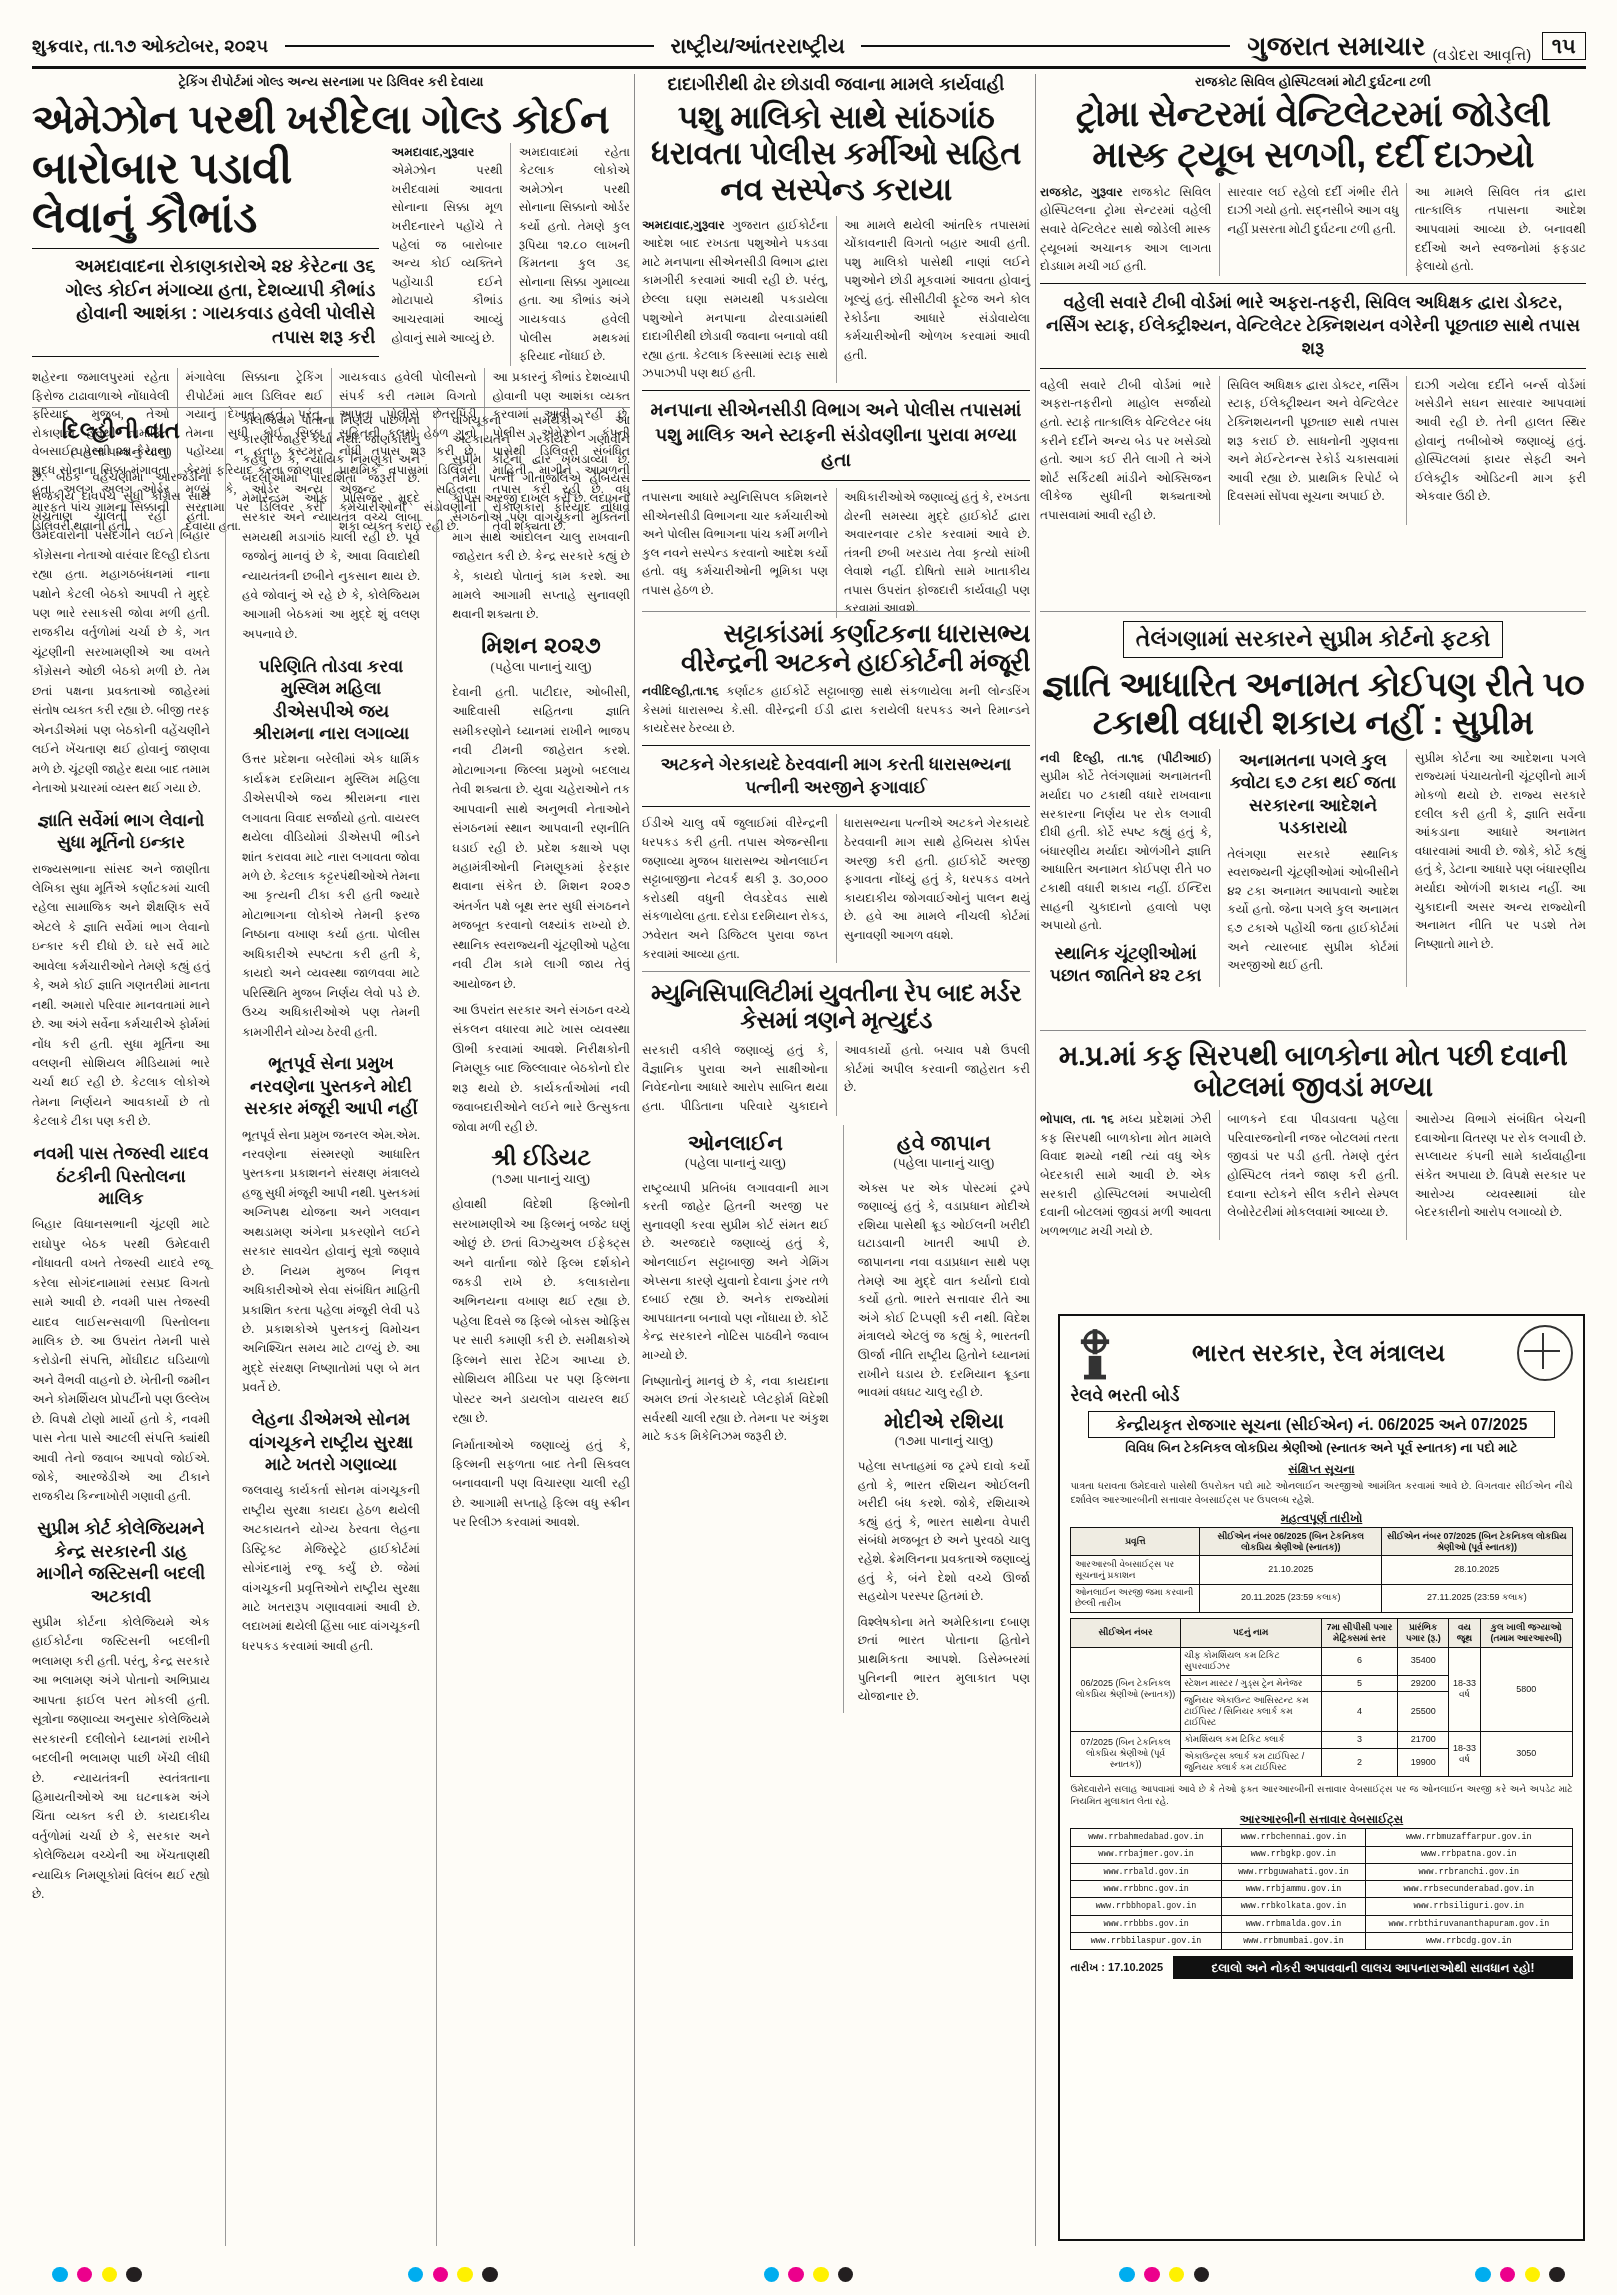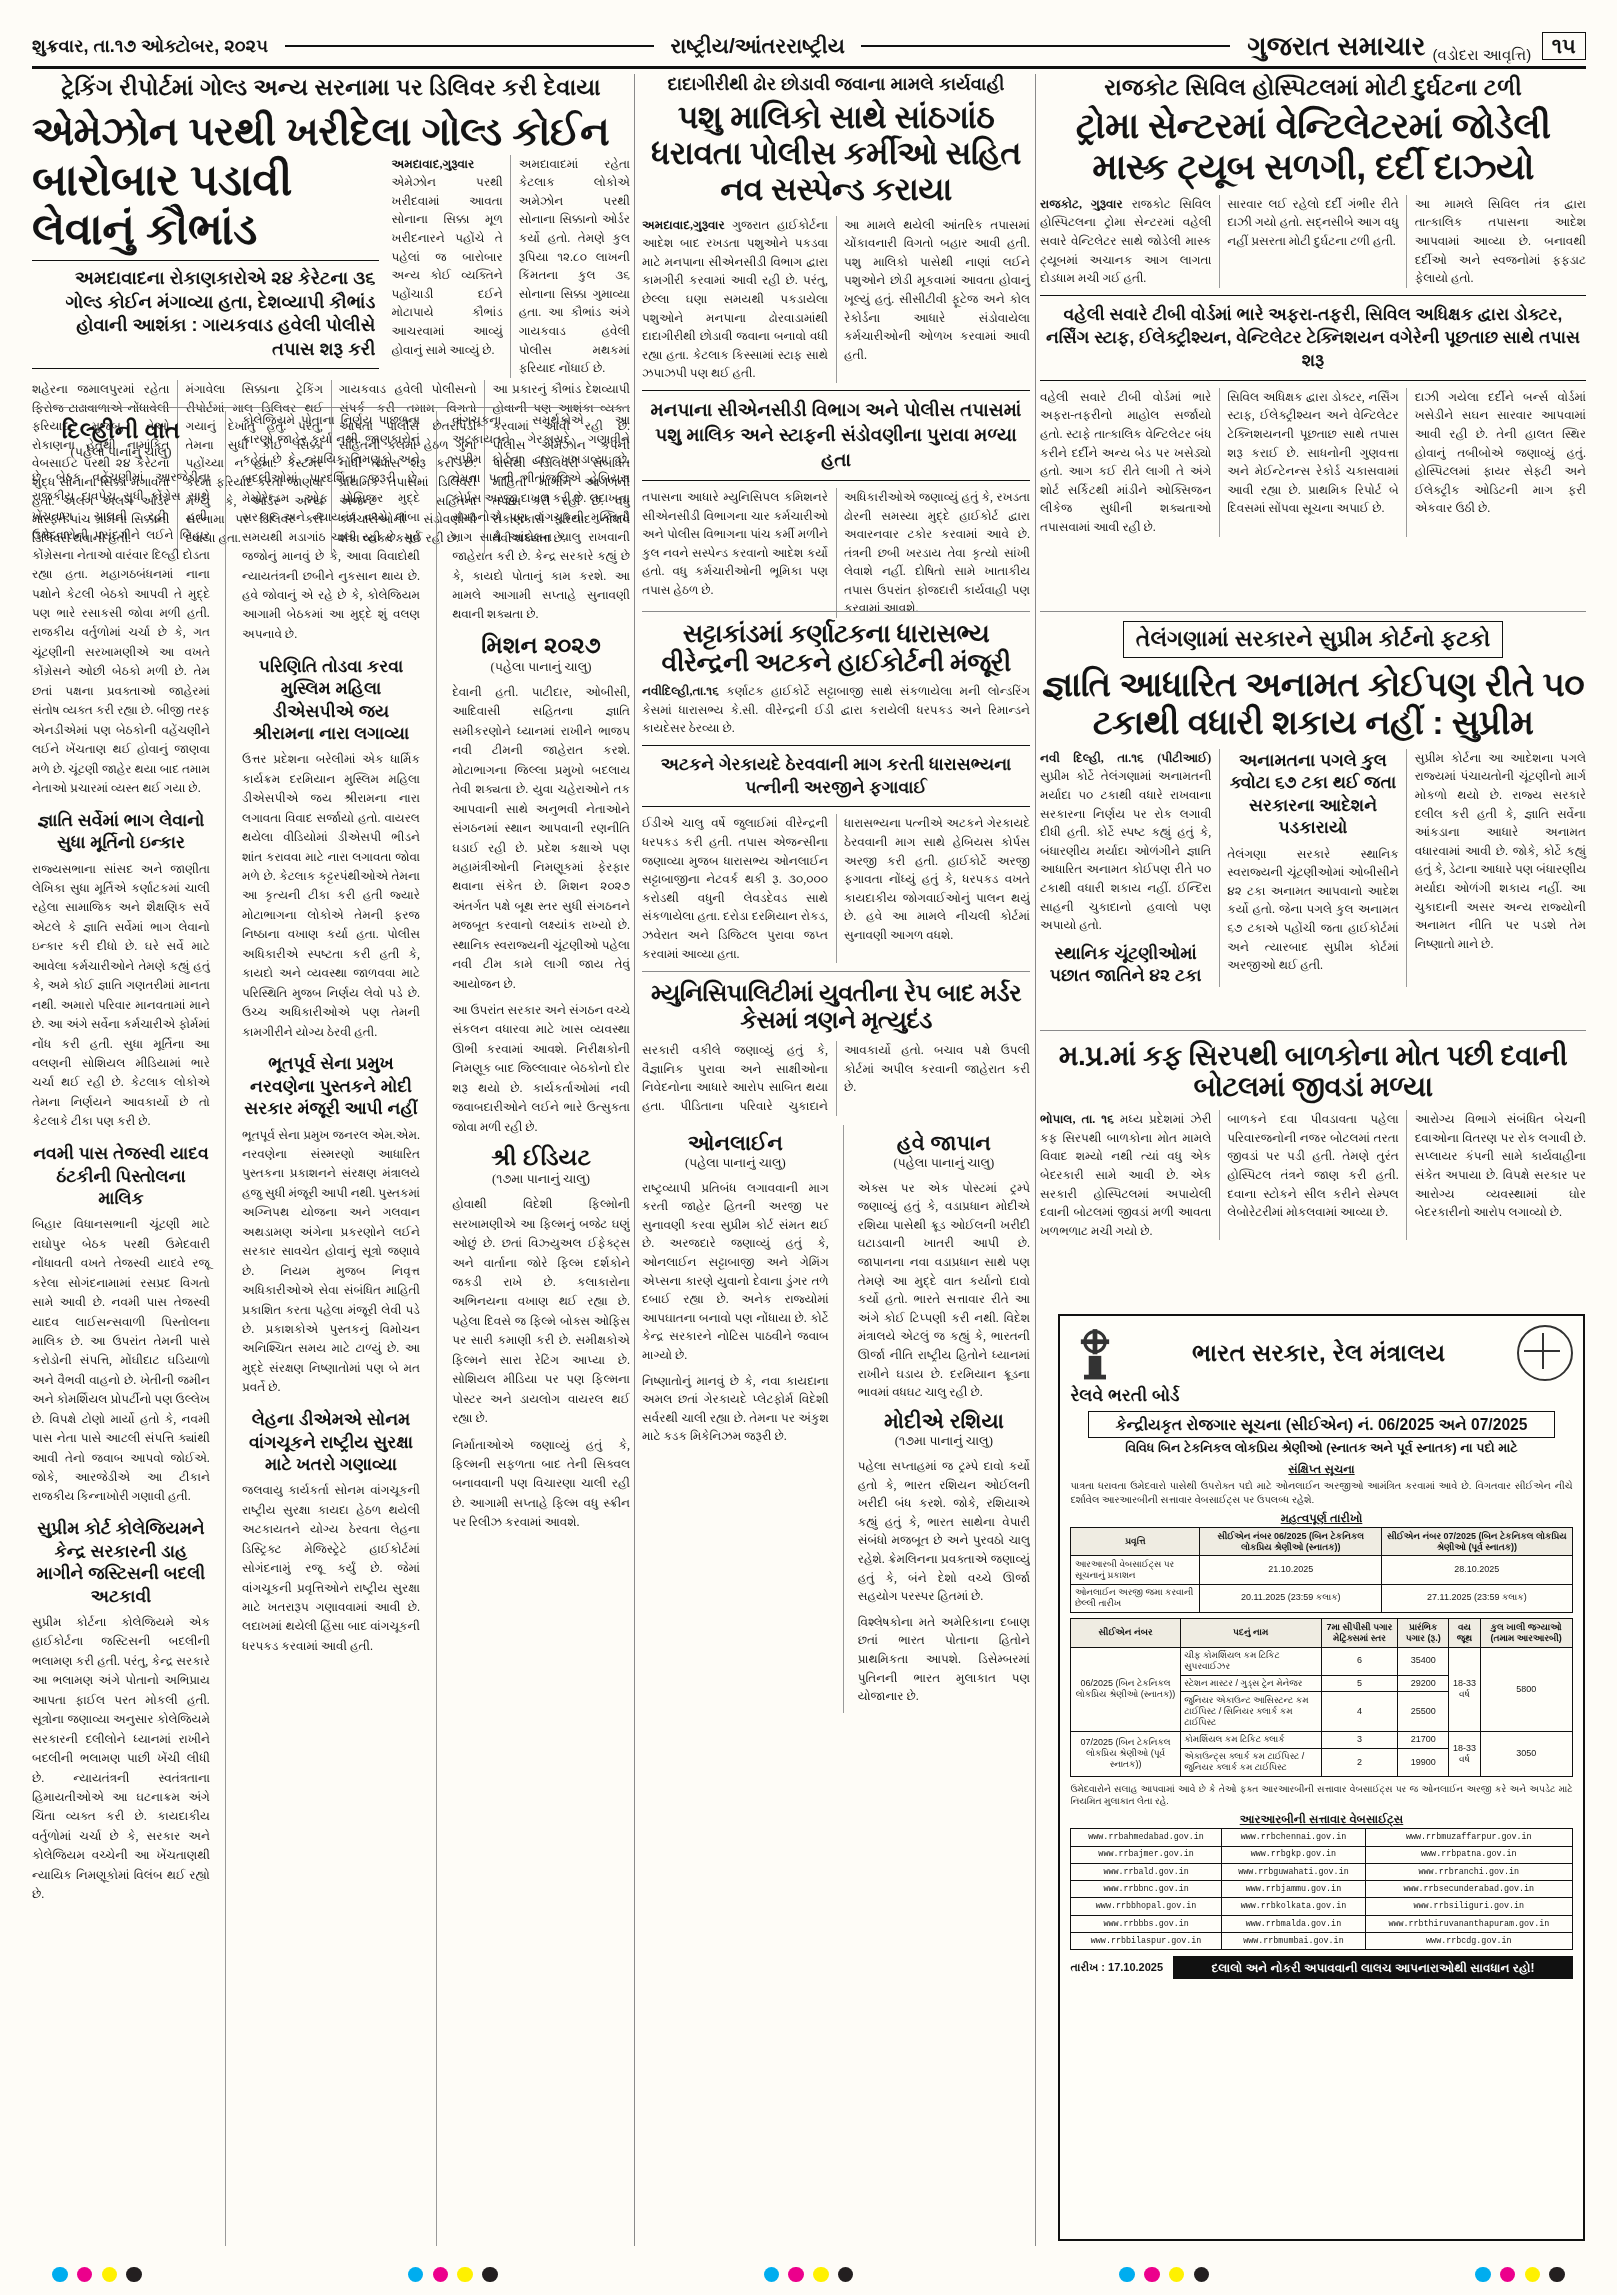--- a/index.html
+++ b/index.html
@@ -14,21 +14,21 @@
   .hdr{position:absolute;left:32px;top:28px;width:1554px;height:36px;display:flex;align-items:center;}
   .hdr-date{font-family:"Liberation Sans",sans-serif;font-weight:bold;font-size:18px;white-space:nowrap;}
   .hdr-mid{flex:1;display:flex;align-items:center;margin:0 17.3px;}
   .hdr-line{flex:1;height:1.7px;background:#111;}
   .hdr-section{font-family:"Liberation Sans",sans-serif;font-weight:bold;font-size:21px;padding:0 16px;white-space:nowrap;}
   .hdr-paper{font-family:"Liberation Sans",sans-serif;font-weight:800;font-size:26.6px;white-space:nowrap;}
   .hdr-ed{font-family:"Liberation Sans",sans-serif;font-size:15px;margin:0 10.4px 0 7px;white-space:nowrap;align-self:flex-end;}
   .hdr-page{font-family:"Liberation Sans",sans-serif;font-weight:bold;font-size:21px;border:1.7px solid #111;padding:1.2px 9.2px;}
 
   
-  .kicker{font-family:"Liberation Sans",sans-serif;font-weight:bold;text-align:center;font-size:23px;line-height:1.2;}
+  .kicker{font-family:"Liberation Sans",sans-serif;font-weight:bold;text-align:center;font-size:13px;line-height:1.2;}
   .hl{font-family:"Liberation Sans",sans-serif;font-weight:800;line-height:1.12;letter-spacing:-0.6px;}
   .deck{font-family:"Liberation Sans",sans-serif;font-weight:bold;text-align:right;font-size:18px;line-height:1.32;
         border-top:1.2px solid #111;border-bottom:1.2px solid #111;padding:5.8px 3.5px;margin:7px 0;}
   .pull{font-family:"Liberation Sans",sans-serif;font-weight:bold;text-align:center;font-size:18.5px;line-height:1.35;
         border-top:1.2px solid #111;border-bottom:1.2px solid #111;padding:7px 3.5px;margin:7px 0;column-span:all;}
   .sub{font-family:"Liberation Sans",sans-serif;font-weight:bold;text-align:center;font-size:17.3px;line-height:1.3;margin:10.4px 0 5.8px;}
   .bodytxt p{font-size:12px;line-height:1.55;text-align:justify;margin:0 0 7px;}
   .ncol .bodytxt p{font-size:12px;line-height:1.62;}
   .dl{font-weight:bold;}
   .sec-head{font-family:"Liberation Sans",sans-serif;font-weight:800;text-align:center;font-size:23px;margin:5.8px 0 1.2px;}
@@ -204,21 +204,21 @@
         <div class="cont">(૧૭મા પાનાનું ચાલુ)</div>
         <p>હોવાથી વિદેશી ફિલ્મોની સરખામણીએ આ ફિલ્મનું બજેટ ઘણું ઓછું છે. છતાં વિઝ્યુઅલ ઈફેક્ટ્સ અને વાર્તાના જોરે ફિલ્મ દર્શકોને જકડી રાખે છે. કલાકારોના અભિનયના વખાણ થઈ રહ્યા છે. પહેલા દિવસે જ ફિલ્મે બોક્સ ઓફિસ પર સારી કમાણી કરી છે. સમીક્ષકોએ ફિલ્મને સારા રેટિંગ આપ્યા છે. સોશિયલ મીડિયા પર પણ ફિલ્મના પોસ્ટર અને ડાયલોગ વાયરલ થઈ રહ્યા છે.</p>
         <p>નિર્માતાઓએ જણાવ્યું હતું કે, ફિલ્મની સફળતા બાદ તેની સિક્વલ બનાવવાની પણ વિચારણા ચાલી રહી છે. આગામી સપ્તાહે ફિલ્મ વધુ સ્ક્રીન પર રિલીઝ કરવામાં આવશે.</p>
       </div>
     </div>
   </div>
 
   <div class="abs" style="left:642px;top:617px;width:388px;height:1629px;overflow:hidden;">
 
     <section>
-      <div class="hl" style="font-size:25.4px;text-align:center;margin:2.3px 0 5.8px;">સટ્ટાકાંડમાં કર્ણાટકના ધારાસભ્ય વીરેન્દ્રની અટકને હાઈકોર્ટની મંજૂરી</div>
+      <div class="hl" style="font-size:25.4px;text-align:right;margin:2.3px 0 5.8px;">સટ્ટાકાંડમાં કર્ણાટકના ધારાસભ્ય વીરેન્દ્રની અટકને હાઈકોર્ટની મંજૂરી</div>
       <div class="bodytxt">
         <p><span class="dl">નવીદિલ્હી,તા.૧૬</span> <span>કર્ણાટક હાઈકોર્ટે સટ્ટાબાજી સાથે સંકળાયેલા મની લોન્ડરિંગ કેસમાં ધારાસભ્ય કે.સી. વીરેન્દ્રની ઈડી દ્વારા કરાયેલી ધરપકડ અને રિમાન્ડને કાયદેસર ઠેરવ્યા છે.</span></p>
       </div>
       <div class="pull" style="font-size:17.3px;">અટકને ગેરકાયદે ઠેરવવાની માગ કરતી ધારાસભ્યના પત્નીની અરજીને ફગાવાઈ</div>
       <div class="bodytxt cols2">
         <p>ઈડીએ ચાલુ વર્ષે જુલાઈમાં વીરેન્દ્રની ધરપકડ કરી હતી. તપાસ એજન્સીના જણાવ્યા મુજબ ધારાસભ્ય ઓનલાઈન સટ્ટાબાજીના નેટવર્ક થકી રૂ. ૩૦,૦૦૦ કરોડથી વધુની લેવડદેવડ સાથે સંકળાયેલા હતા. દરોડા દરમિયાન રોકડ, ઝવેરાત અને ડિજિટલ પુરાવા જપ્ત કરવામાં આવ્યા હતા.</p>
         <p>ધારાસભ્યના પત્નીએ અટકને ગેરકાયદે ઠેરવવાની માગ સાથે હેબિયસ કોર્પસ અરજી કરી હતી. હાઈકોર્ટે અરજી ફગાવતા નોંધ્યું હતું કે, ધરપકડ વખતે કાયદાકીય જોગવાઈઓનું પાલન થયું છે. હવે આ મામલે નીચલી કોર્ટમાં સુનાવણી આગળ વધશે.</p>
       </div>
     </section>
 

